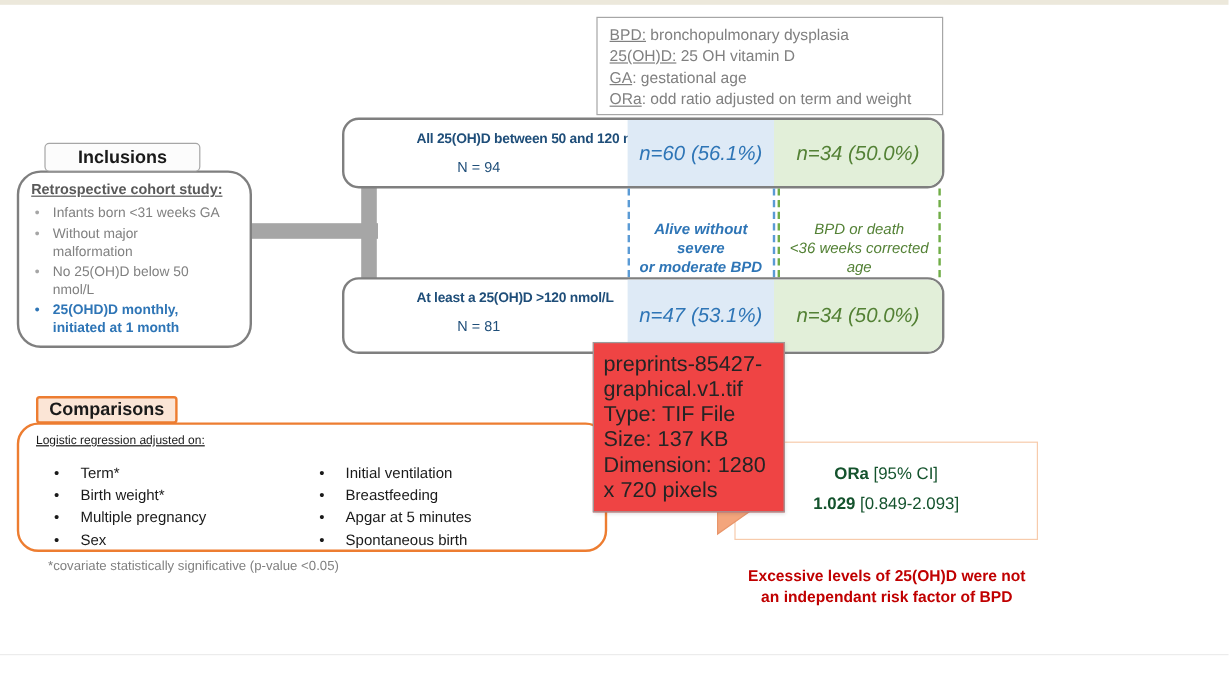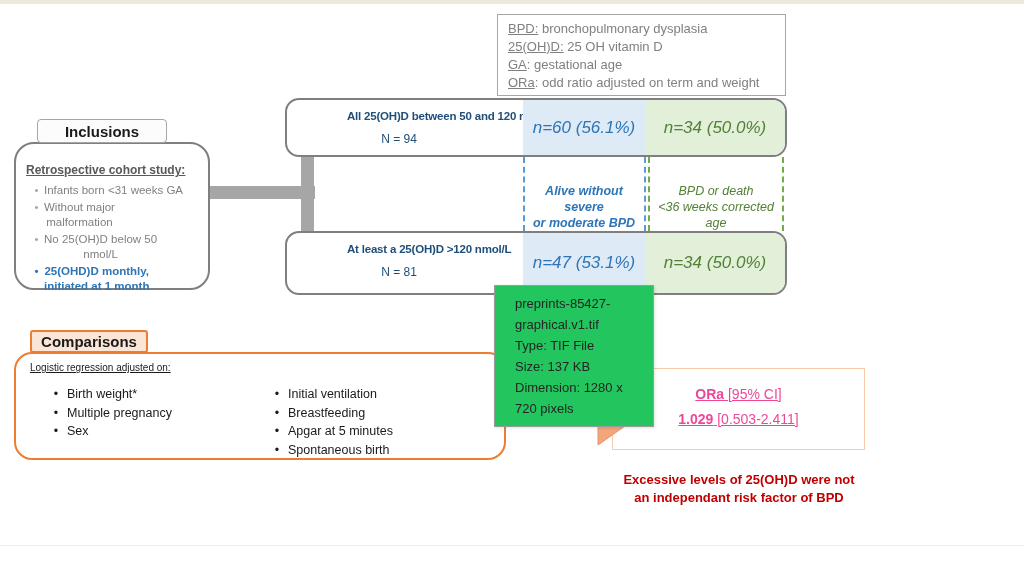--- a/index.html
+++ b/index.html
@@ -40,24 +40,24 @@
            text-align:center;white-space:pre-line;}
   .outcome.b{left:525px;width:118px;color:#2E75B6;font-style:italic;}
   .outcome.g{left:650px;width:132px;color:#538135;}
 
   
   .inc-title{position:absolute;left:37px;top:119px;width:130px;height:24px;box-sizing:border-box;
              background:#FCFCFC;border:1.5px solid #A6A6A6;border-radius:4px;z-index:2;
              display:flex;align-items:center;justify-content:center;
              font-weight:bold;font-size:15px;color:#1a1a1a;}
   .inc-box{position:absolute;left:14px;top:142px;width:196px;height:148px;box-sizing:border-box;
-           border:2.5px solid #7F7F7F;border-radius:20px;background:#fff;padding:19px 8px 0 10px;}
+           border:2.5px solid #7F7F7F;border-radius:20px;background:#fff;padding:7px 8px 0 10px;}
   .inc-heading{font-size:12px;font-weight:bold;text-decoration:underline;color:#595959;margin-bottom:6px;}
   .bullet-list{display:flex;flex-direction:column;gap:2px;}
-  .bullet{display:flex;font-size:11.5px;color:#808080;line-height:15px;text-align:center;}
+  .bullet{display:flex;font-size:11.5px;color:#808080;line-height:15px;}
   .bullet .dot{width:15px;flex:none;padding-left:3px;color:#A6A6A6;}
   .bullet .dot::before{content:"\2022";}
   .bullet .txt{white-space:pre-line;}
   .bullet.hl{color:#2E75B6;font-weight:bold;}
   .bullet.hl .dot{color:#2E75B6;}
 
   
   .cmp-title{position:absolute;left:30px;top:330px;width:118px;height:23px;box-sizing:border-box;
              background:#FBE5D6;border:2px solid #ED7D31;border-radius:3px;z-index:2;
              display:flex;align-items:center;justify-content:center;
@@ -71,33 +71,33 @@
   .cmp-col .bullet{font-size:12.5px;color:#1a1a1a;line-height:18.5px;}
   .cmp-col .bullet .dot{width:22px;color:#1a1a1a;}
 
   .footnote{position:absolute;left:40px;top:466px;font-size:11px;color:#808080;}
 
   
   .arrow-svg{position:absolute;left:495px;top:398px;z-index:5;}
 
   
   .result-box{position:absolute;left:612px;top:368px;width:253px;height:82px;box-sizing:border-box;
-              border:1.5px solid #F7CBAC;background:#fff;text-align:center;color:#ec4899;
-              font-size:14px;z-index:3;text-decoration:underline;}
+              border:1.5px solid #F7CBAC;background:#fff;text-align:center;color:#14532d;
+              font-size:14px;z-index:3;}
   .result-line1{margin-top:17px;}
   .result-line2{margin-top:9px;}
   .b{font-weight:bold;}
 
   .conclusion{position:absolute;left:605px;top:471px;width:268px;text-align:center;
               font-weight:bold;font-size:13px;line-height:17.5px;color:#C00000;white-space:pre-line;}
 
   
   .tooltip{position:absolute;left:494px;top:285px;width:160px;box-sizing:border-box;z-index:10;
-           background:#22c55e;border:1px solid #9B9B9B;padding:7px 20px;
-           font-size:13px;line-height:21px;color:#242424;box-shadow:1px 1px 3px rgba(0,0,0,0.12);}
+           background:#ef4444;border:1px solid #9B9B9B;padding:7px 8px;
+           font-size:18px;line-height:21px;color:#242424;box-shadow:1px 1px 3px rgba(0,0,0,0.12);}
 </style>
 </head>
 <body>
 
 <div class="stage">
 
   <div class="top-strip"></div>
 
   <div class="legend">
     <div><span class="u">BPD:</span><span> bronchopulmonary dysplasia</span></div>
@@ -165,20 +165,24 @@
         </div>
     </div>
   </div>
 
   <div class="cmp-title">Comparisons</div>
   <div class="cmp-box">
     <div class="cmp-heading">Logistic regression adjusted on:</div>
     <div class="cmp-col left">
       <div class="bullet">
           <span class="dot"></span>
+          <span class="txt">Term*</span>
+        </div>
+      <div class="bullet">
+          <span class="dot"></span>
           <span class="txt">Birth weight*</span>
         </div>
       <div class="bullet">
           <span class="dot"></span>
           <span class="txt">Multiple pregnancy</span>
         </div>
       <div class="bullet">
           <span class="dot"></span>
           <span class="txt">Sex</span>
         </div>
@@ -196,28 +200,29 @@
           <span class="dot"></span>
           <span class="txt">Apgar at 5 minutes</span>
         </div>
       <div class="bullet">
           <span class="dot"></span>
           <span class="txt">Spontaneous birth</span>
         </div>
     </div>
   </div>
 
+  <div class="footnote">*covariate statistically significative (p-value &lt;0.05)</div>
 
   <svg class="arrow-svg" width="140" height="52">
     <polygon points="5,14 103,14 103,6 133,26 103,47 103,28 5,28" fill="#F3A57C" stroke="#E8956A" stroke-width="1"></polygon>
   </svg>
 
   <div class="result-box">
     <div class="result-line1"><span class="b">ORa</span><span>  [95% CI]</span></div>
-    <div class="result-line2"><span class="b">1.029</span><span> [0.503-2.411]</span></div>
+    <div class="result-line2"><span class="b">1.029</span><span> [0.849-2.093]</span></div>
   </div>
 
   <div class="conclusion">Excessive levels of 25(OH)D were not
 an independant risk factor of BPD</div>
 
   <div class="tooltip">
     <div>preprints-85427-graphical.v1.tif</div>
     <div>Type: TIF File</div>
     <div>Size: 137 KB</div>
     <div>Dimension: 1280 x 720 pixels</div>

